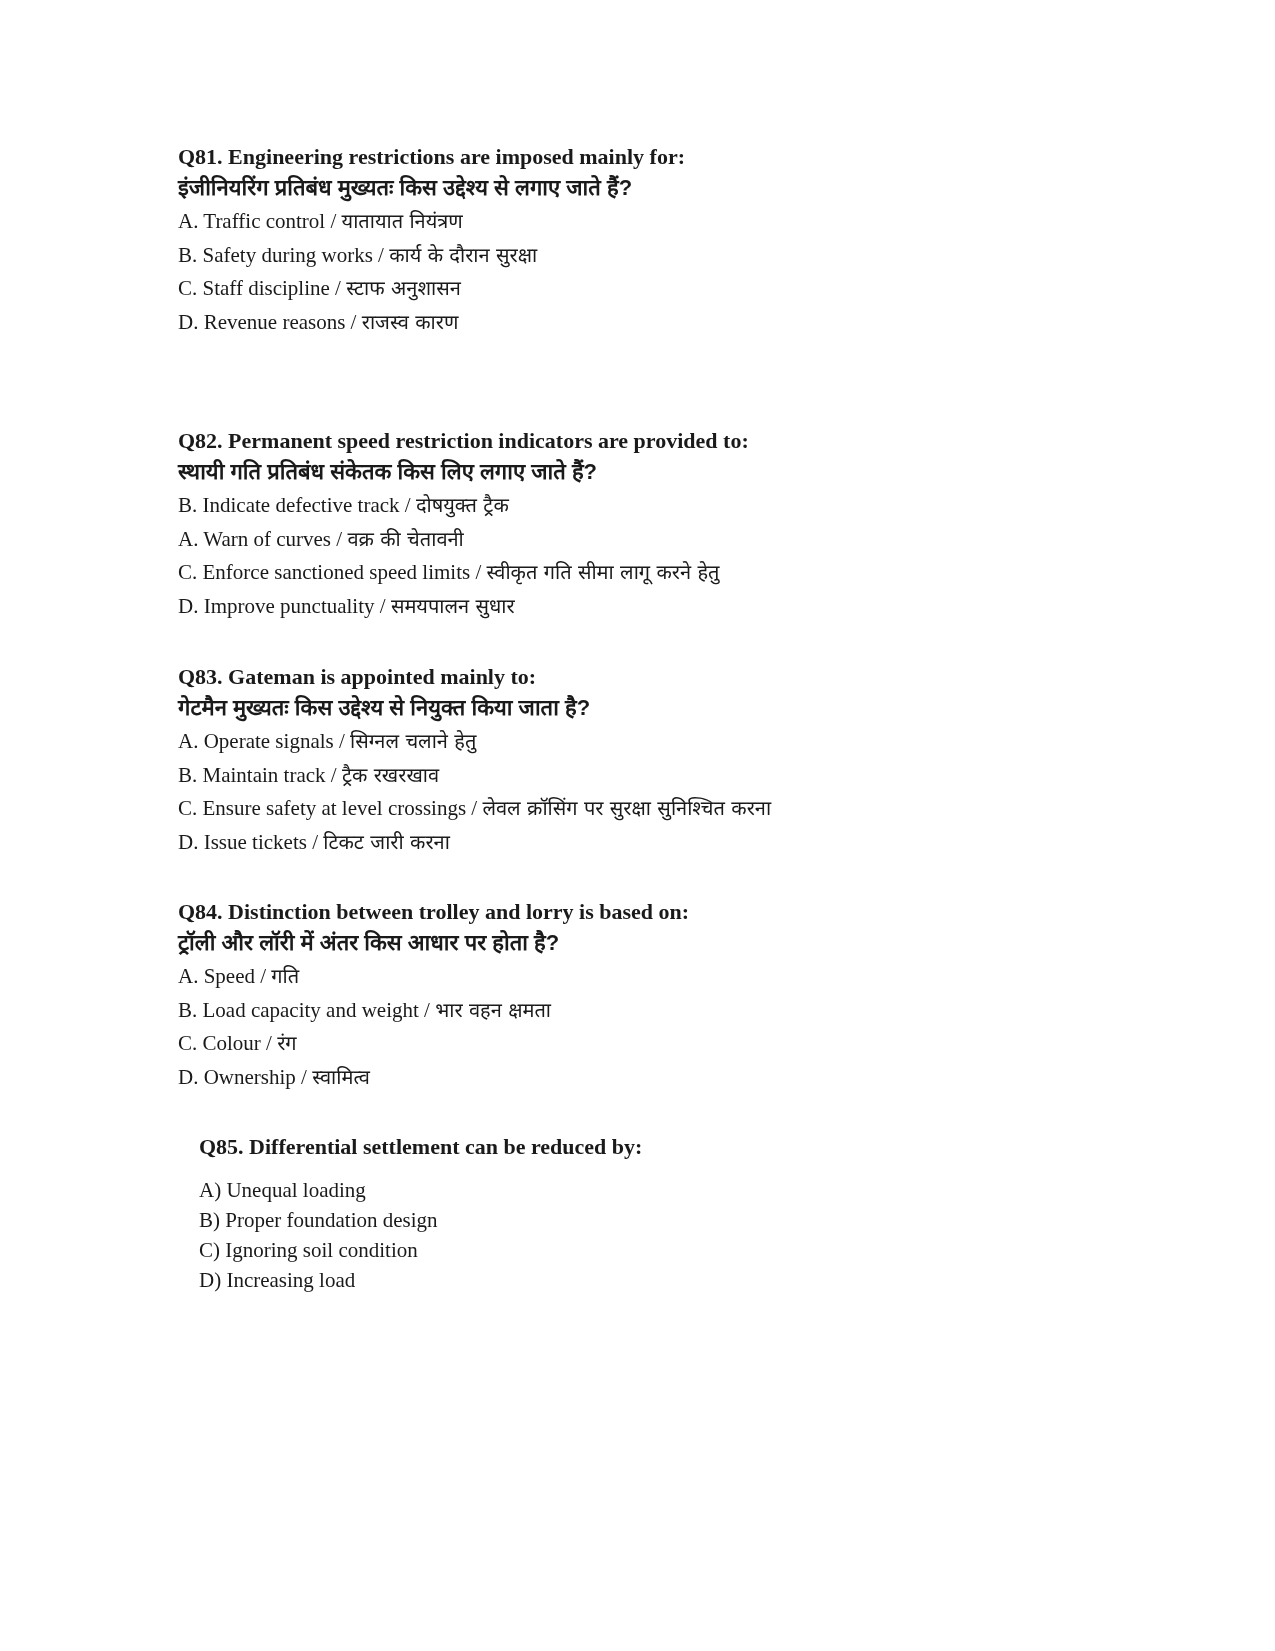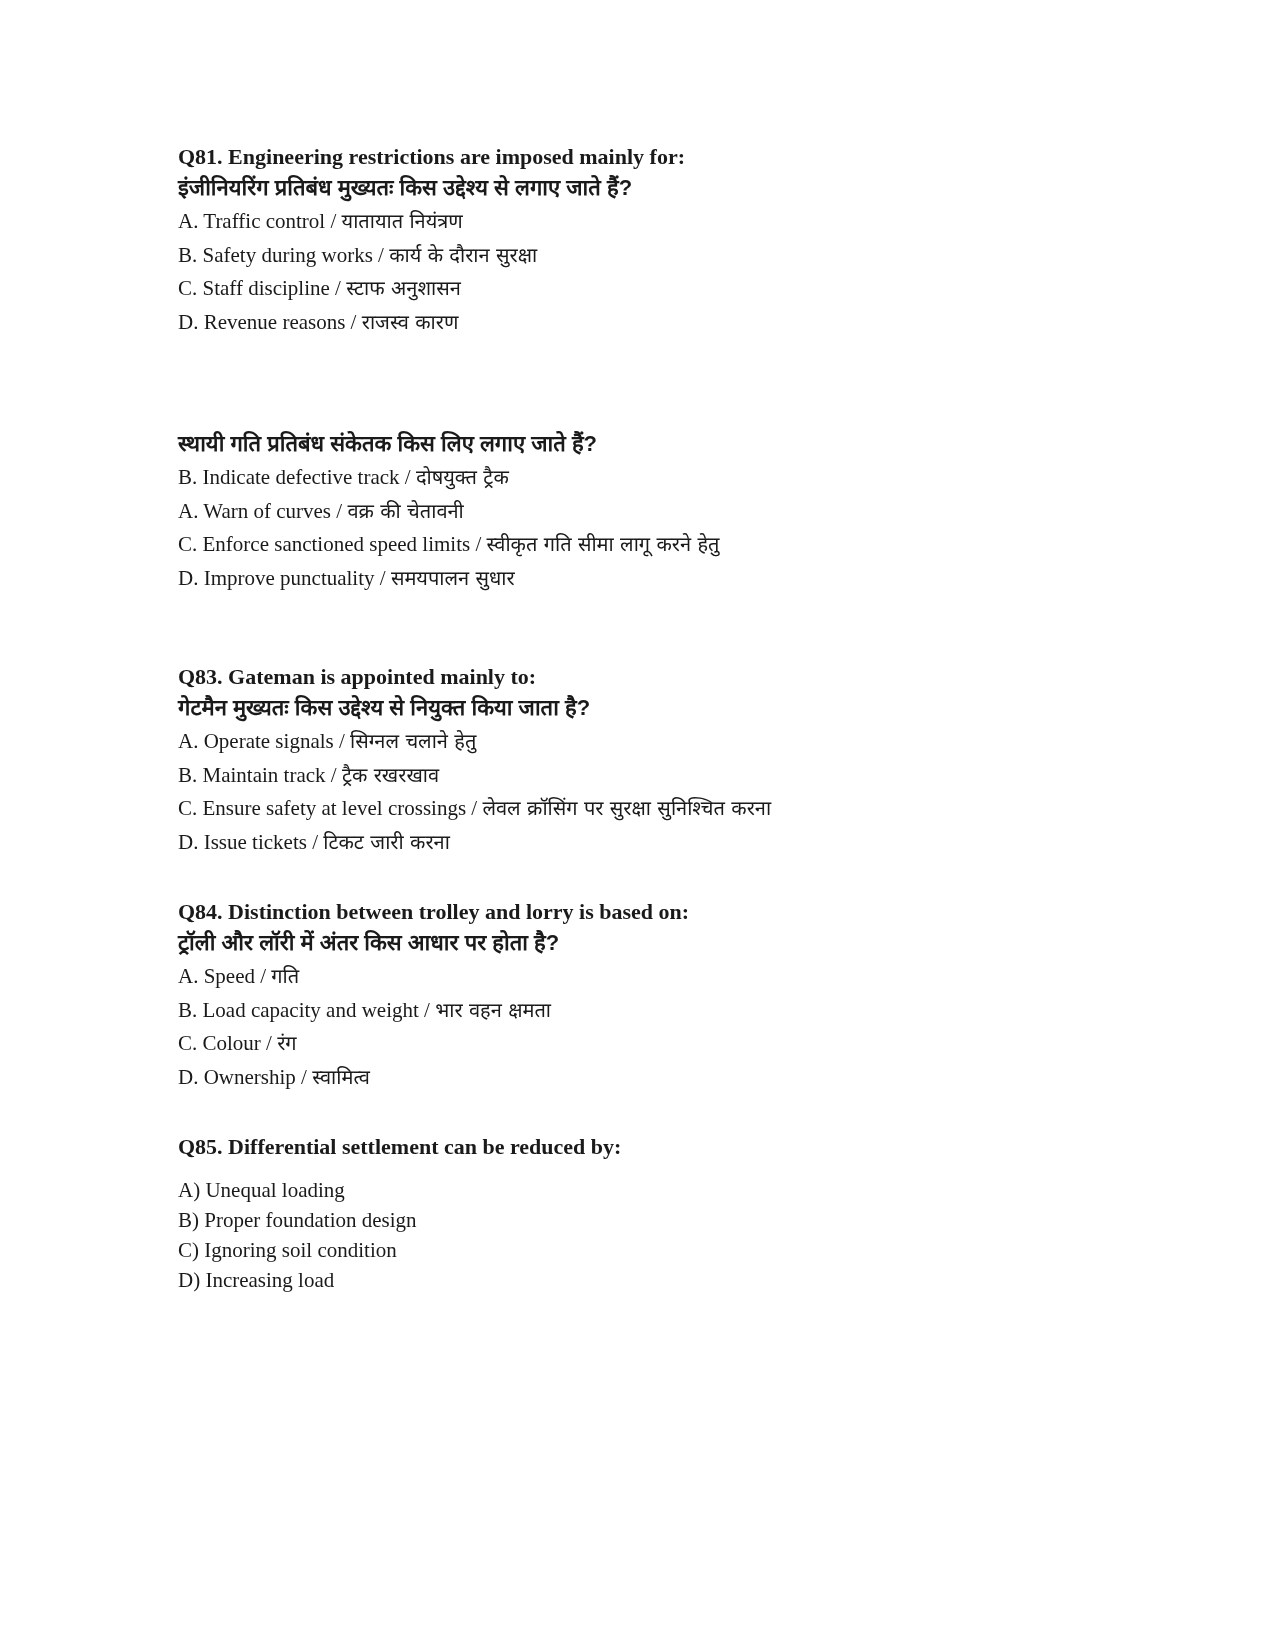--- a/index.html
+++ b/index.html
@@ -25,20 +25,21 @@
     <div class="q-hi">इंजीनियरिंग प्रतिबंध मुख्यतः किस उद्देश्य से लगाए जाते हैं?</div>
     <div class="opts">
       <div class="opt"><span>A. Traffic control / </span><span class="hi">यातायात नियंत्रण</span></div>
       <div class="opt"><span>B. Safety during works / </span><span class="hi">कार्य के दौरान सुरक्षा</span></div>
       <div class="opt"><span>C. Staff discipline / </span><span class="hi">स्टाफ अनुशासन</span></div>
       <div class="opt"><span>D. Revenue reasons / </span><span class="hi">राजस्व कारण</span></div>
     </div>
   </div>
 
   <div class="q" style="top:427px;">
+    <div class="q-en">Q82. Permanent speed restriction indicators are provided to:</div>
     <div class="q-hi">स्थायी गति प्रतिबंध संकेतक किस लिए लगाए जाते हैं?</div>
     <div class="opts">
       <div class="opt"><span>B. Indicate defective track / </span><span class="hi">दोषयुक्त ट्रैक</span></div>
       <div class="opt"><span>A. Warn of curves / </span><span class="hi">वक्र की चेतावनी</span></div>
       <div class="opt"><span>C. Enforce sanctioned speed limits / </span><span class="hi">स्वीकृत गति सीमा लागू करने हेतु</span></div>
       <div class="opt"><span>D. Improve punctuality / </span><span class="hi">समयपालन सुधार</span></div>
     </div>
   </div>
 
   <div class="q" style="top:663px;">
@@ -56,21 +57,21 @@
     <div class="q-en">Q84. Distinction between trolley and lorry is based on:</div>
     <div class="q-hi">ट्रॉली और लॉरी में अंतर किस आधार पर होता है?</div>
     <div class="opts">
       <div class="opt"><span>A. Speed / </span><span class="hi">गति</span></div>
       <div class="opt"><span>B. Load capacity and weight / </span><span class="hi">भार वहन क्षमता</span></div>
       <div class="opt"><span>C. Colour / </span><span class="hi">रंग</span></div>
       <div class="opt"><span>D. Ownership / </span><span class="hi">स्वामित्व</span></div>
     </div>
   </div>
 
-  <div class="q" style="top:1133px;">
+  <div class="q" style="top:1133px;margin-left:21px;">
     <div class="q-en">Q85.  Differential settlement can be reduced by:</div>
     <div class="opts plain">
       <div class="opt">A) Unequal loading</div>
       <div class="opt">B) Proper foundation design</div>
       <div class="opt">C) Ignoring soil condition</div>
       <div class="opt">D) Increasing load</div>
     </div>
   </div>
 
 </div>

